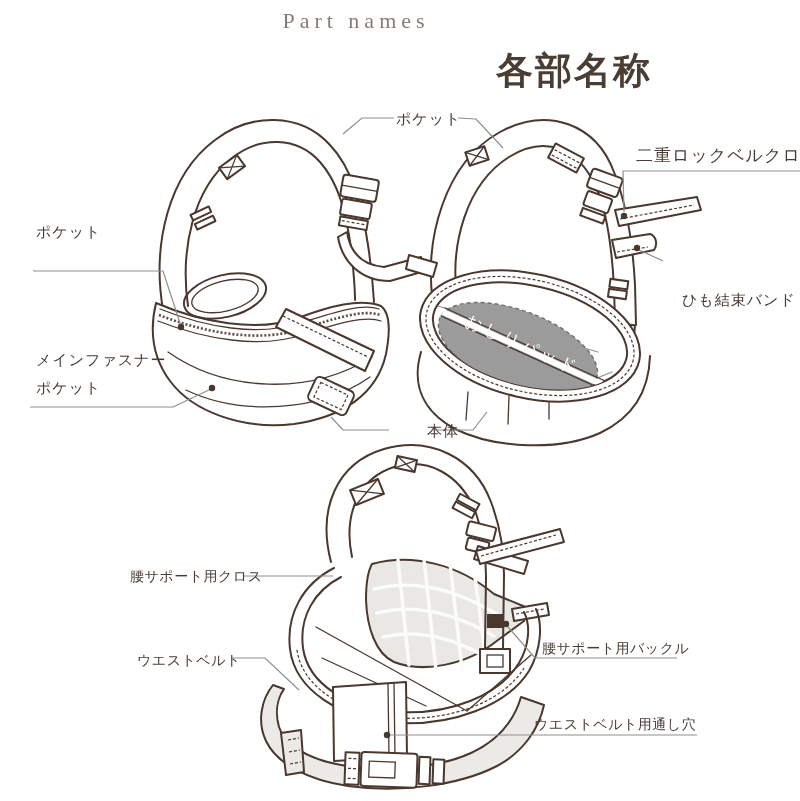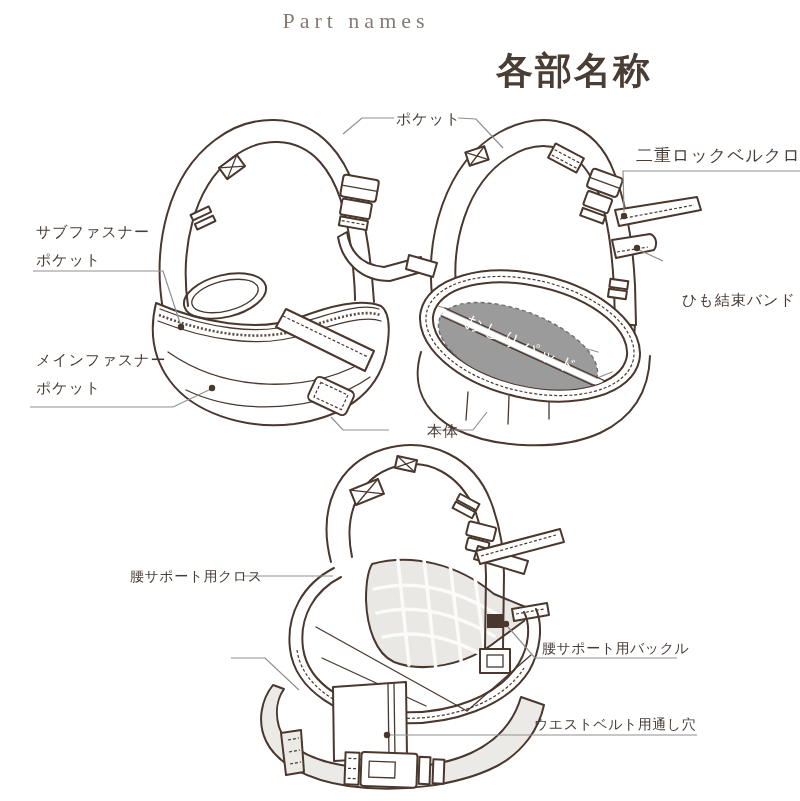--- a/index.html
+++ b/index.html
@@ -236,33 +236,33 @@
     </g>
   </svg>
 
   <div class="lbl" style="left:396px;top:105px;">ポケット</div>
 
   <div class="lbl" style="left:636px;top:142px;font-size:17px;">二重ロックベルクロ</div>
 
   <div class="lbl" style="left:682px;top:238px;margin-top:48px;">ひも結束バンド</div>
 
   <div class="lbl" style="left:36px;top:218px;">
-    <div>サブファスナー</div>
     <div>ポケット</div>
   </div>
 
   <div class="lbl" style="left:36px;top:346px;">
     <div>メインファスナー</div>
     <div>ポケット</div>
   </div>
 
   <div class="lbl" style="left:391px;top:417px;margin-left:36px;">本体</div>
 
   <div class="pad-label">おしりパッド</div>
 
   <div class="lbl sm" style="left:119px;top:563px;margin-left:11px;">腰サポート用クロス</div>
 
+  <div class="lbl sm" style="left:137px;top:647px;">ウエストベルト</div>
 
   <div class="lbl sm" style="left:534px;top:711px;">ウエストベルト用通し穴</div>
 
   <div class="lbl sm" style="left:542px;top:635px;">腰サポート用バックル</div>
 
 </div>
 
 </body></html>

